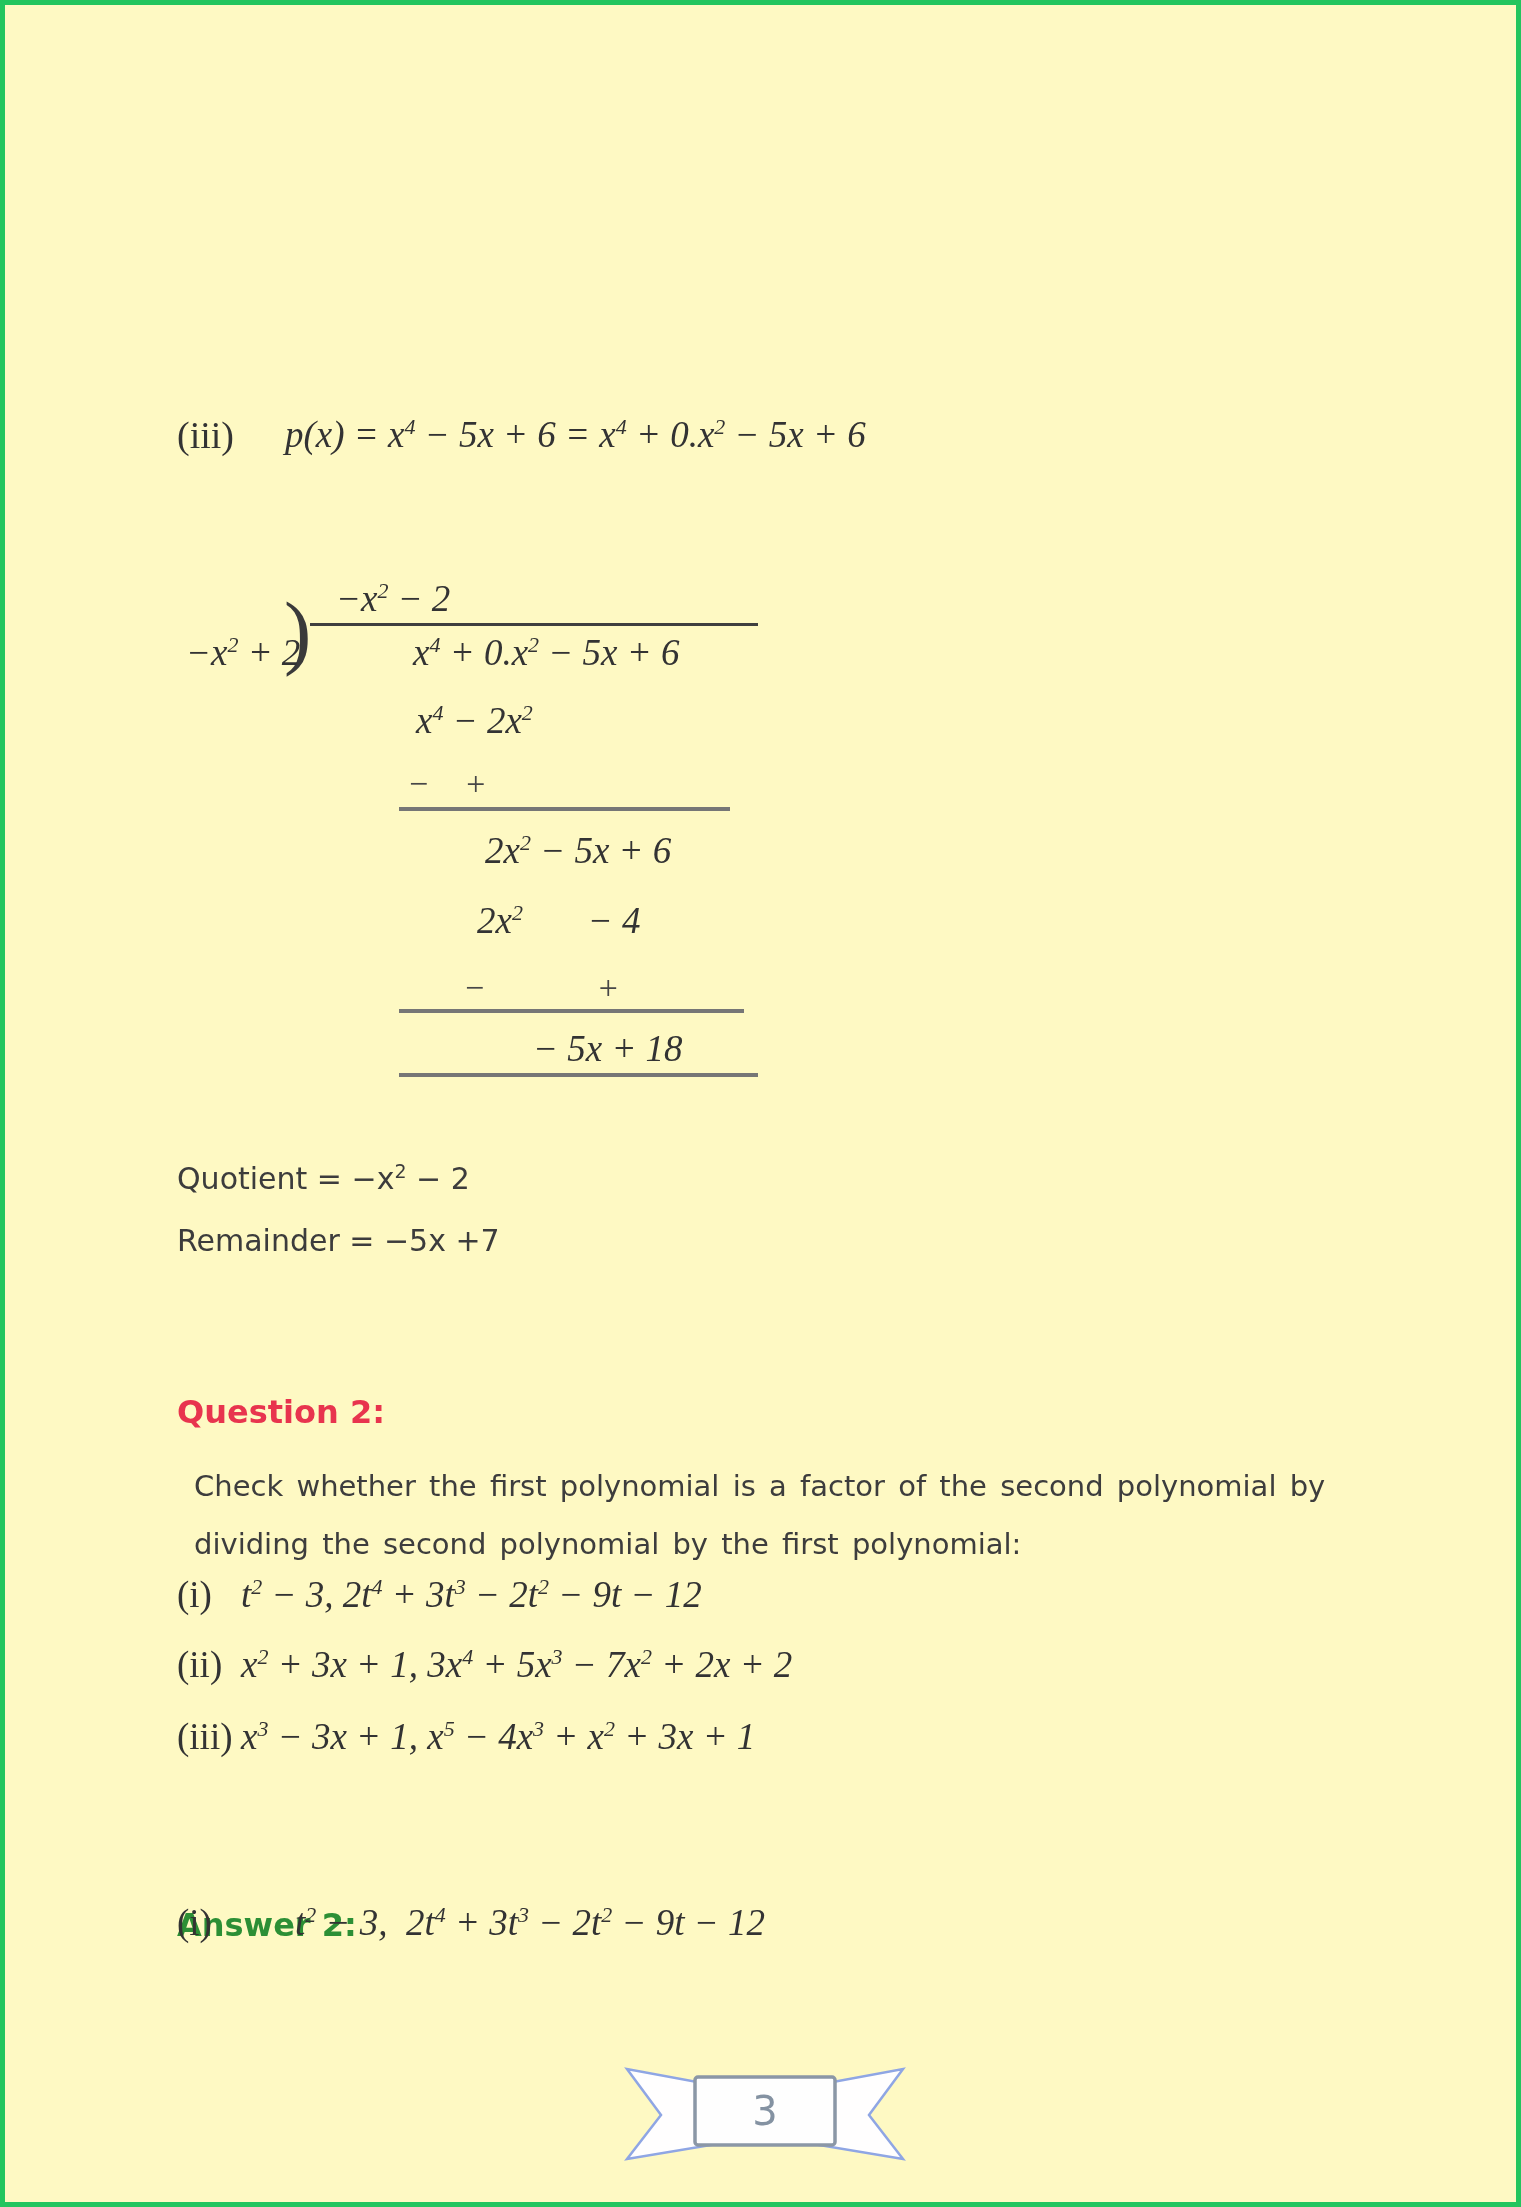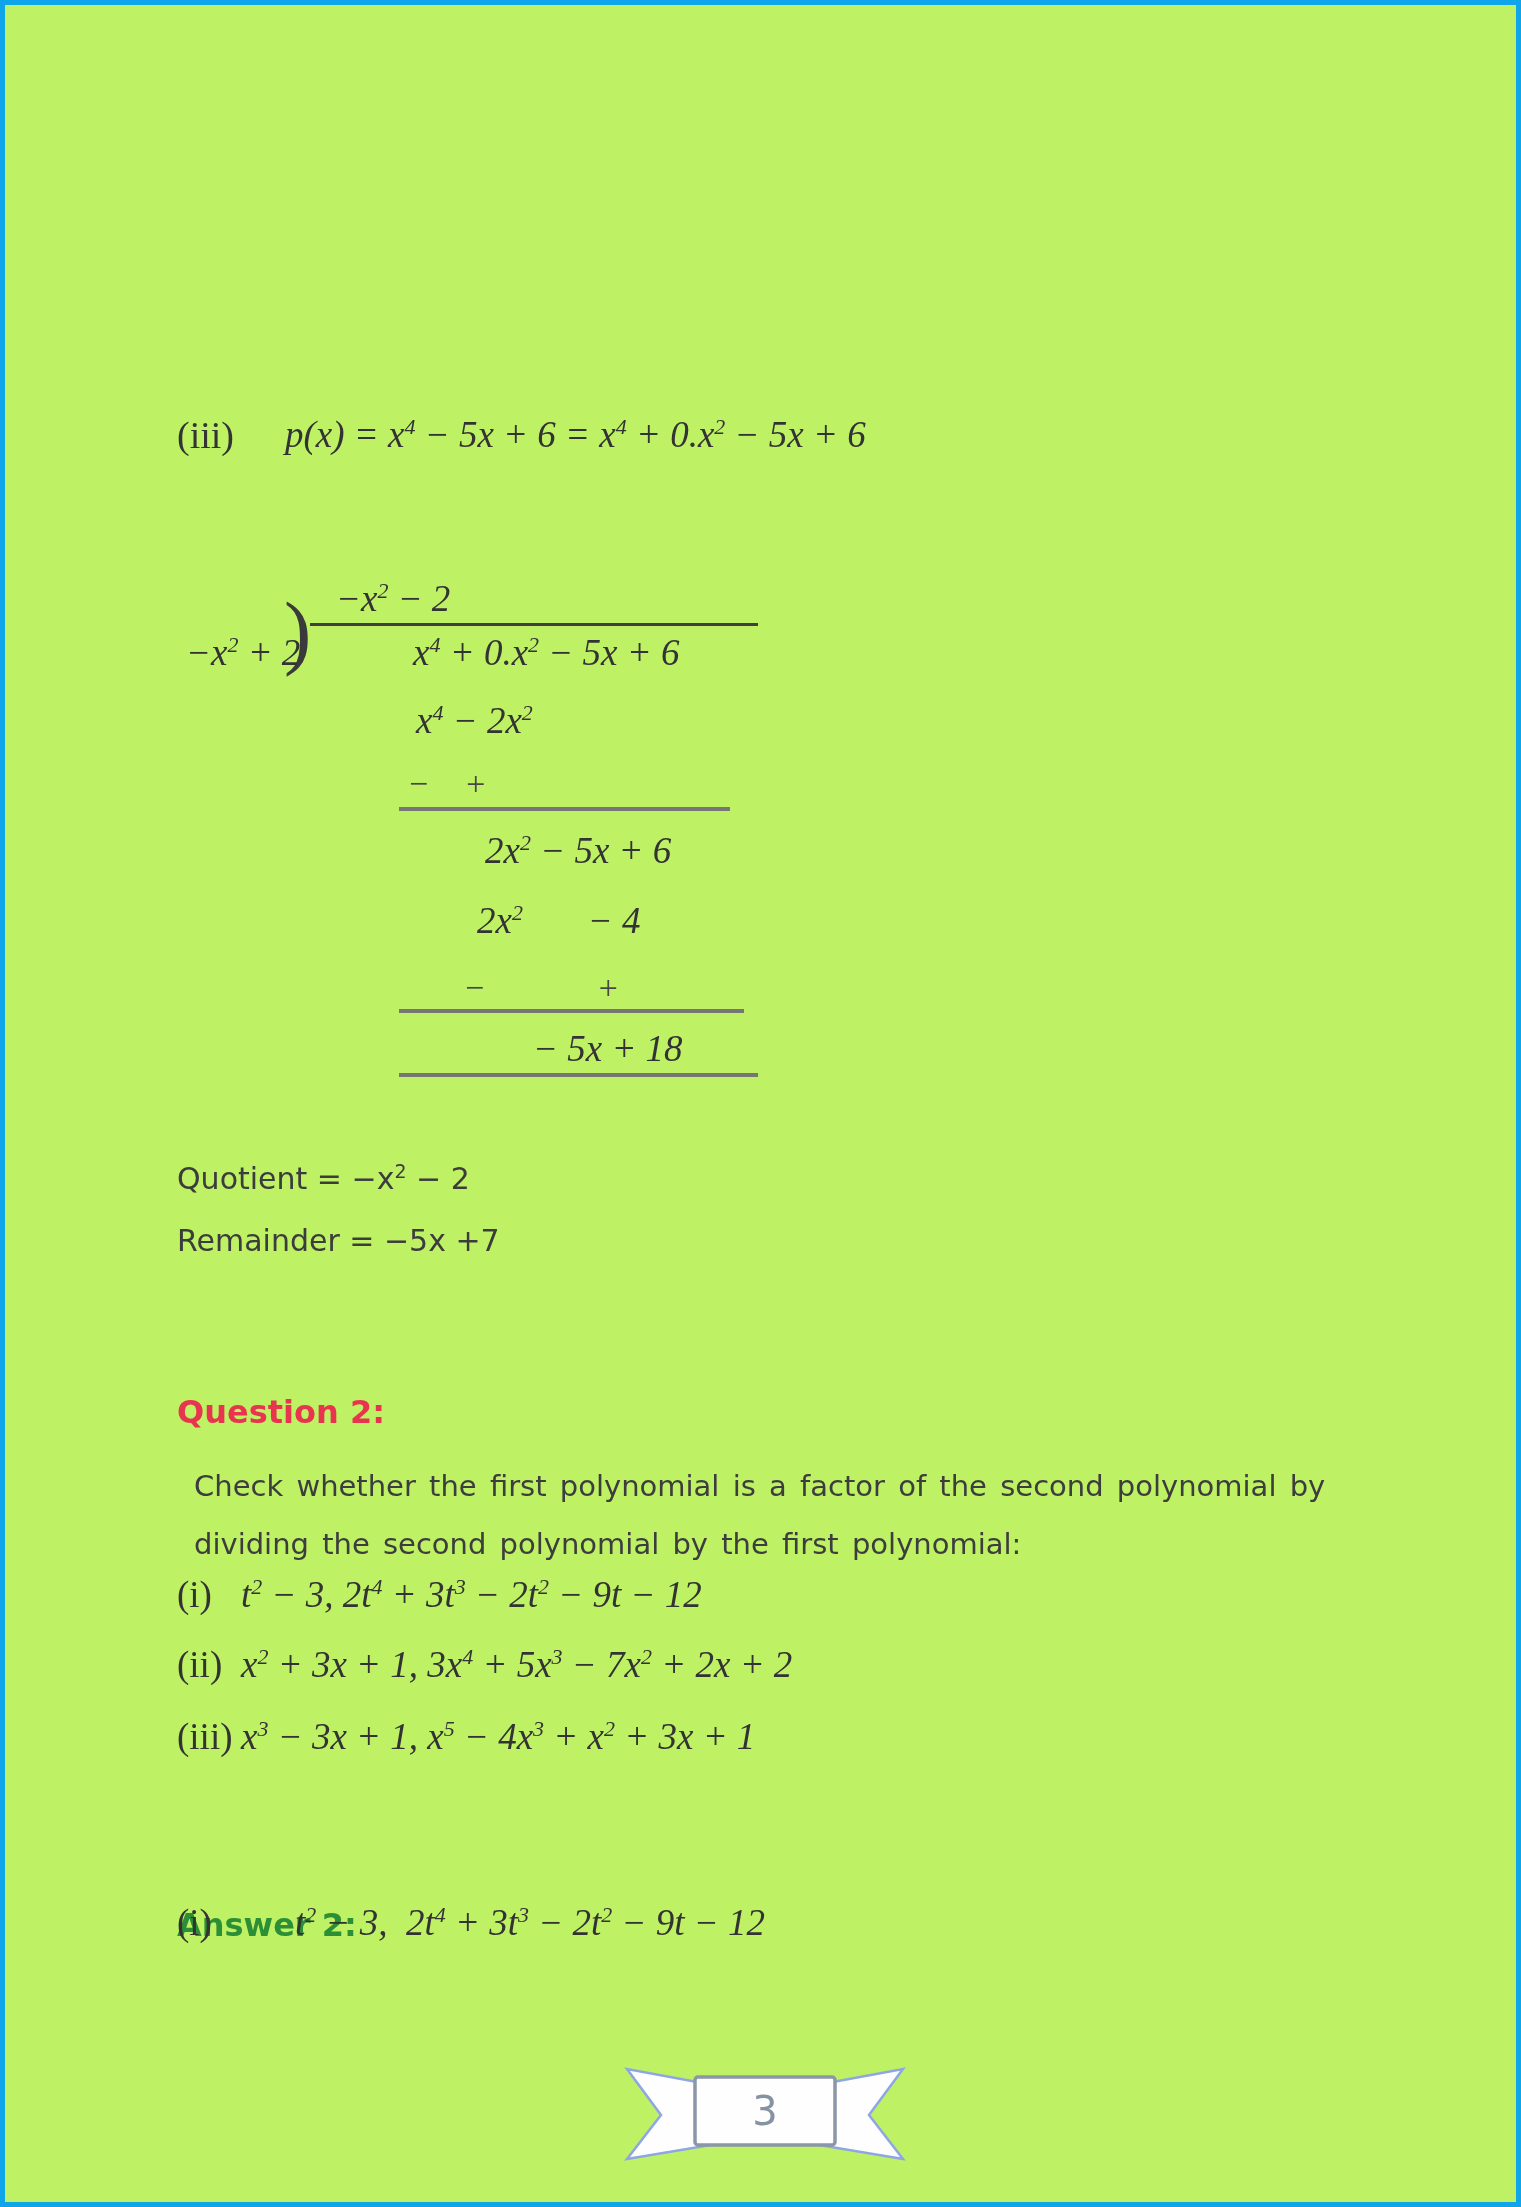--- a/index.html
+++ b/index.html
@@ -1,18 +1,18 @@
 <!DOCTYPE html>
 <html><head>
 <meta charset="utf-8">
 <style>
   html,body { margin:0; padding:0; background:#ffffff; }
   .page {
     position:relative; width:1521px; height:2207px; box-sizing:border-box;
-    background:#bef264; border:5px solid #0ea5e9; overflow:hidden;
+    background:#fef9c3; border:5px solid #22c55e; overflow:hidden;
     font-family:"DejaVu Sans","Liberation Sans",sans-serif; color:#3c3c3c;
   }
   
   .math {
     font-family:"Liberation Serif","DejaVu Serif",serif;
     font-style:italic; font-size:37px; color:#333; white-space:pre;
   }
   .math sup { font-size:22px; line-height:0; vertical-align:super; letter-spacing:0; }
   .mlabel { font-style:normal; }
   

